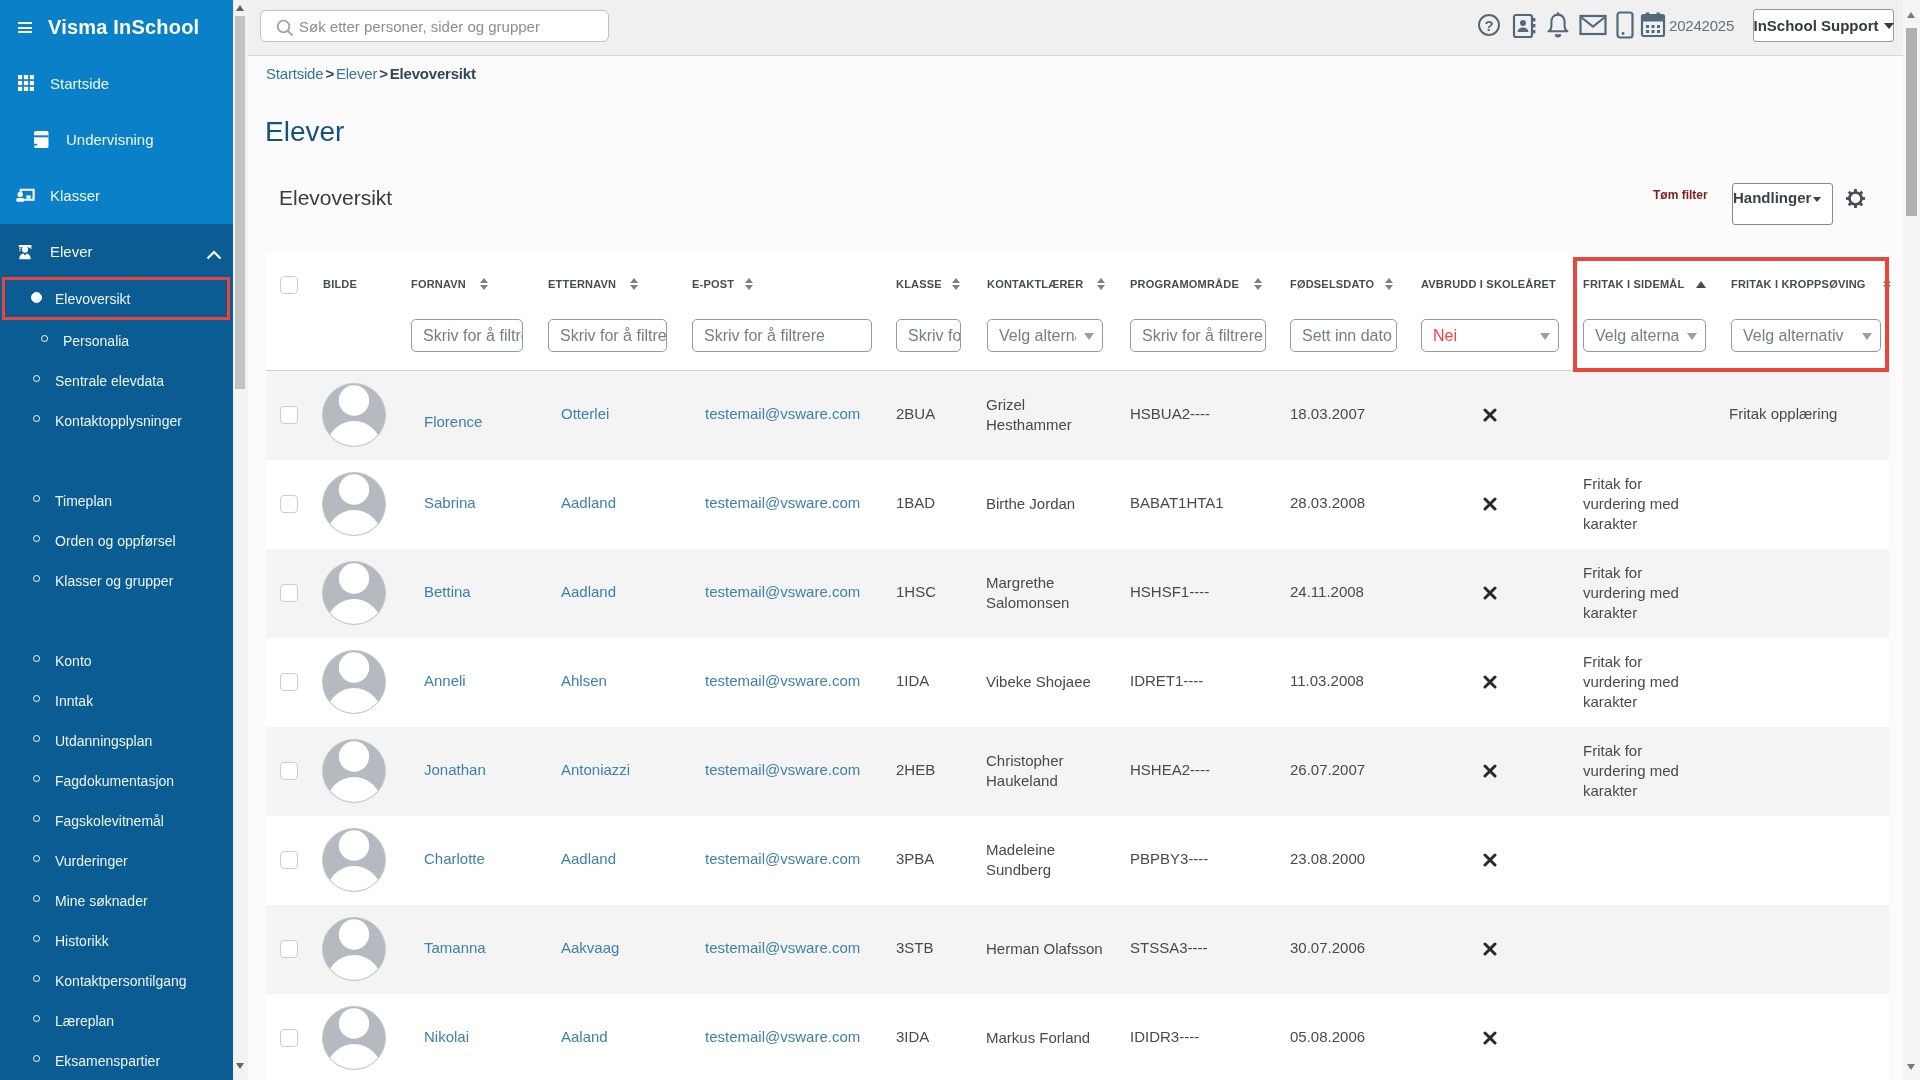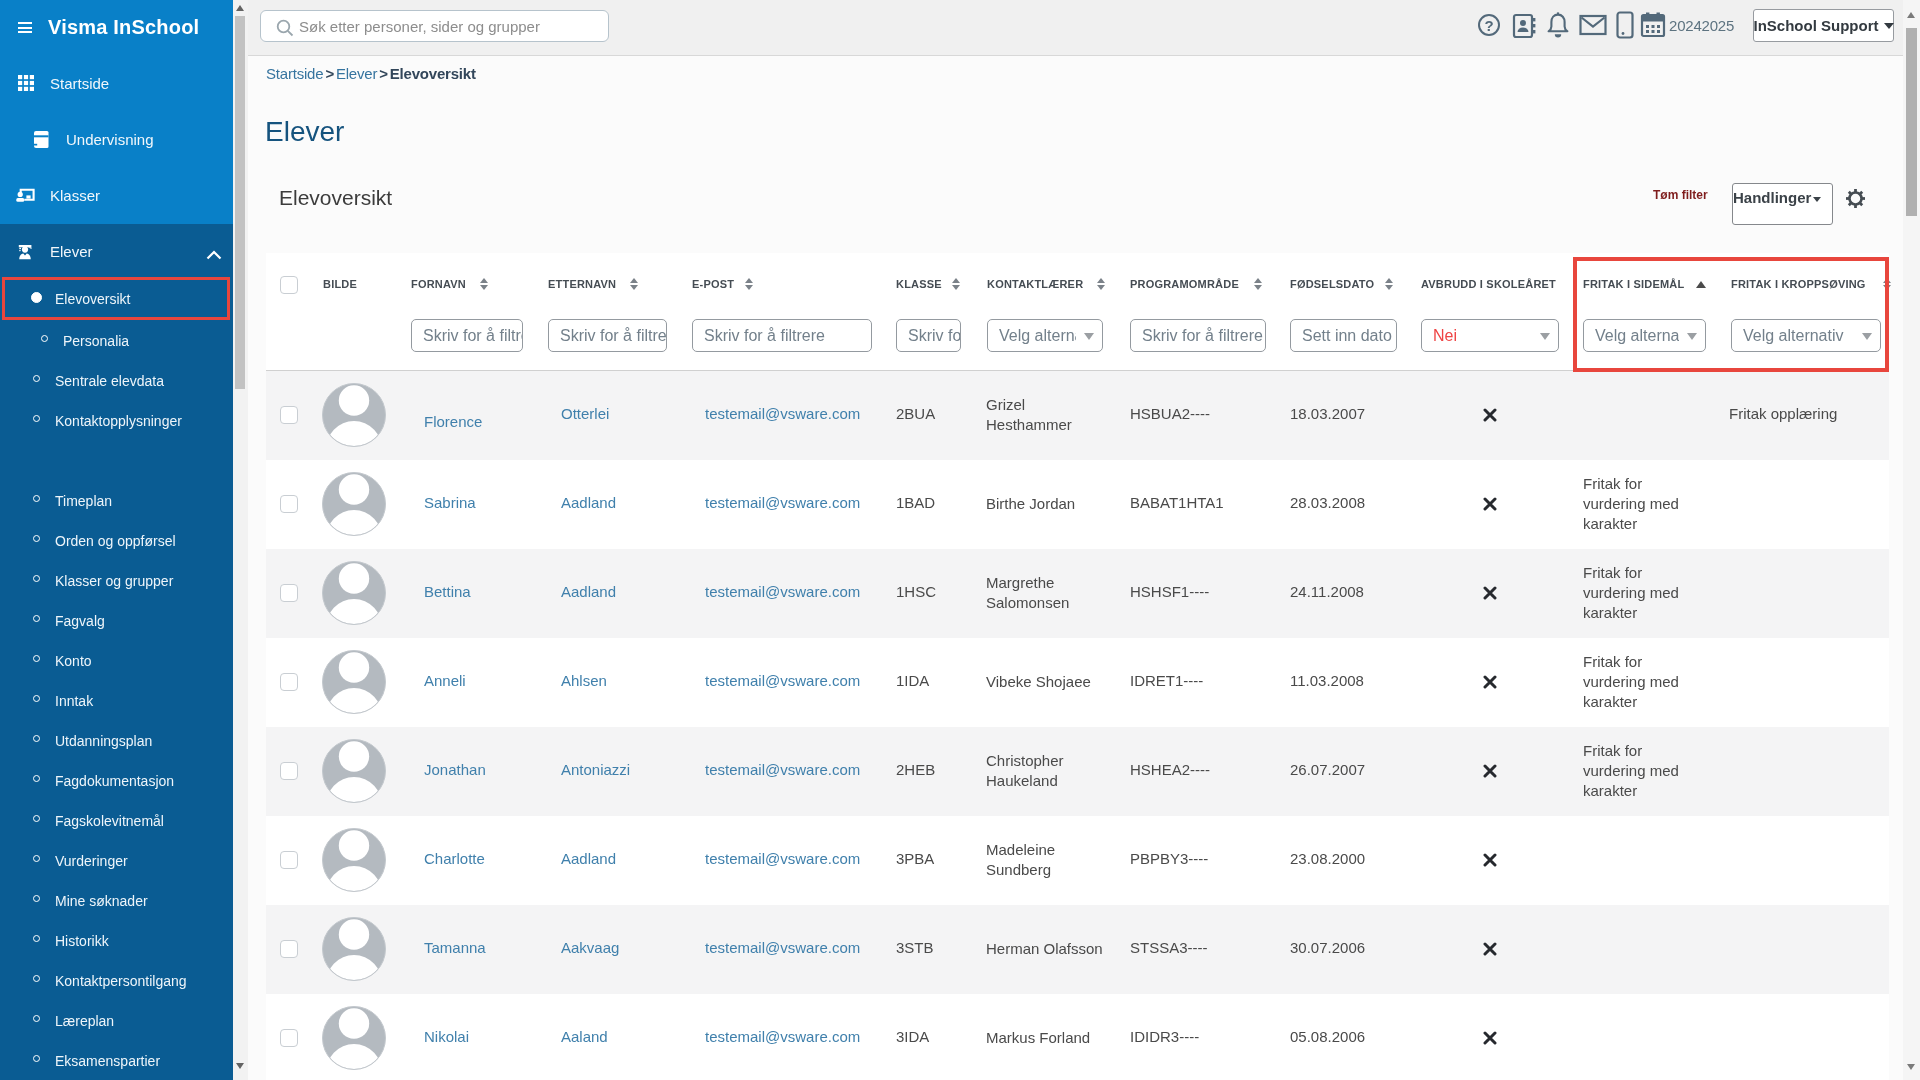--- a/index.html
+++ b/index.html
@@ -152,24 +152,20 @@
       <div class="dot"></div>
       <div class="lb">Timeplan</div>
     </div>
   <div class="subitem" style="top:520px;">
       <div class="dot"></div>
       <div class="lb">Orden og oppførsel</div>
     </div>
   <div class="subitem" style="top:560px;">
       <div class="dot"></div>
       <div class="lb">Klasser og grupper</div>
-    </div>
-  <div class="subitem" style="top:600px;">
-      <div class="dot"></div>
-      <div class="lb">Fagvalg</div>
     </div>
   <div class="subitem" style="top:640px;">
       <div class="dot"></div>
       <div class="lb">Konto</div>
     </div>
   <div class="subitem" style="top:680px;">
       <div class="dot"></div>
       <div class="lb">Inntak</div>
     </div>
   <div class="subitem" style="top:720px;">

